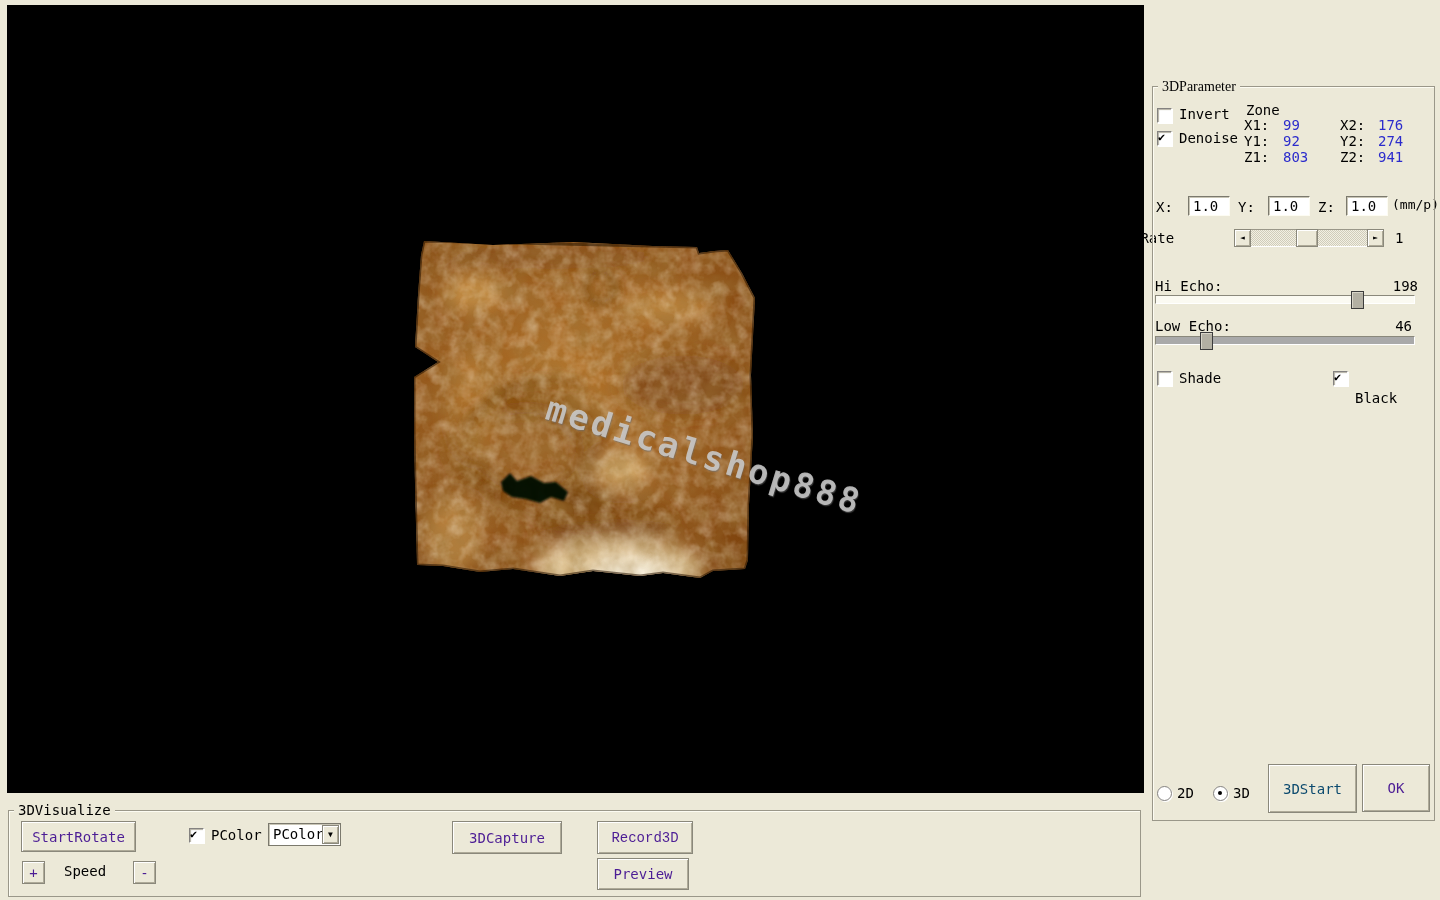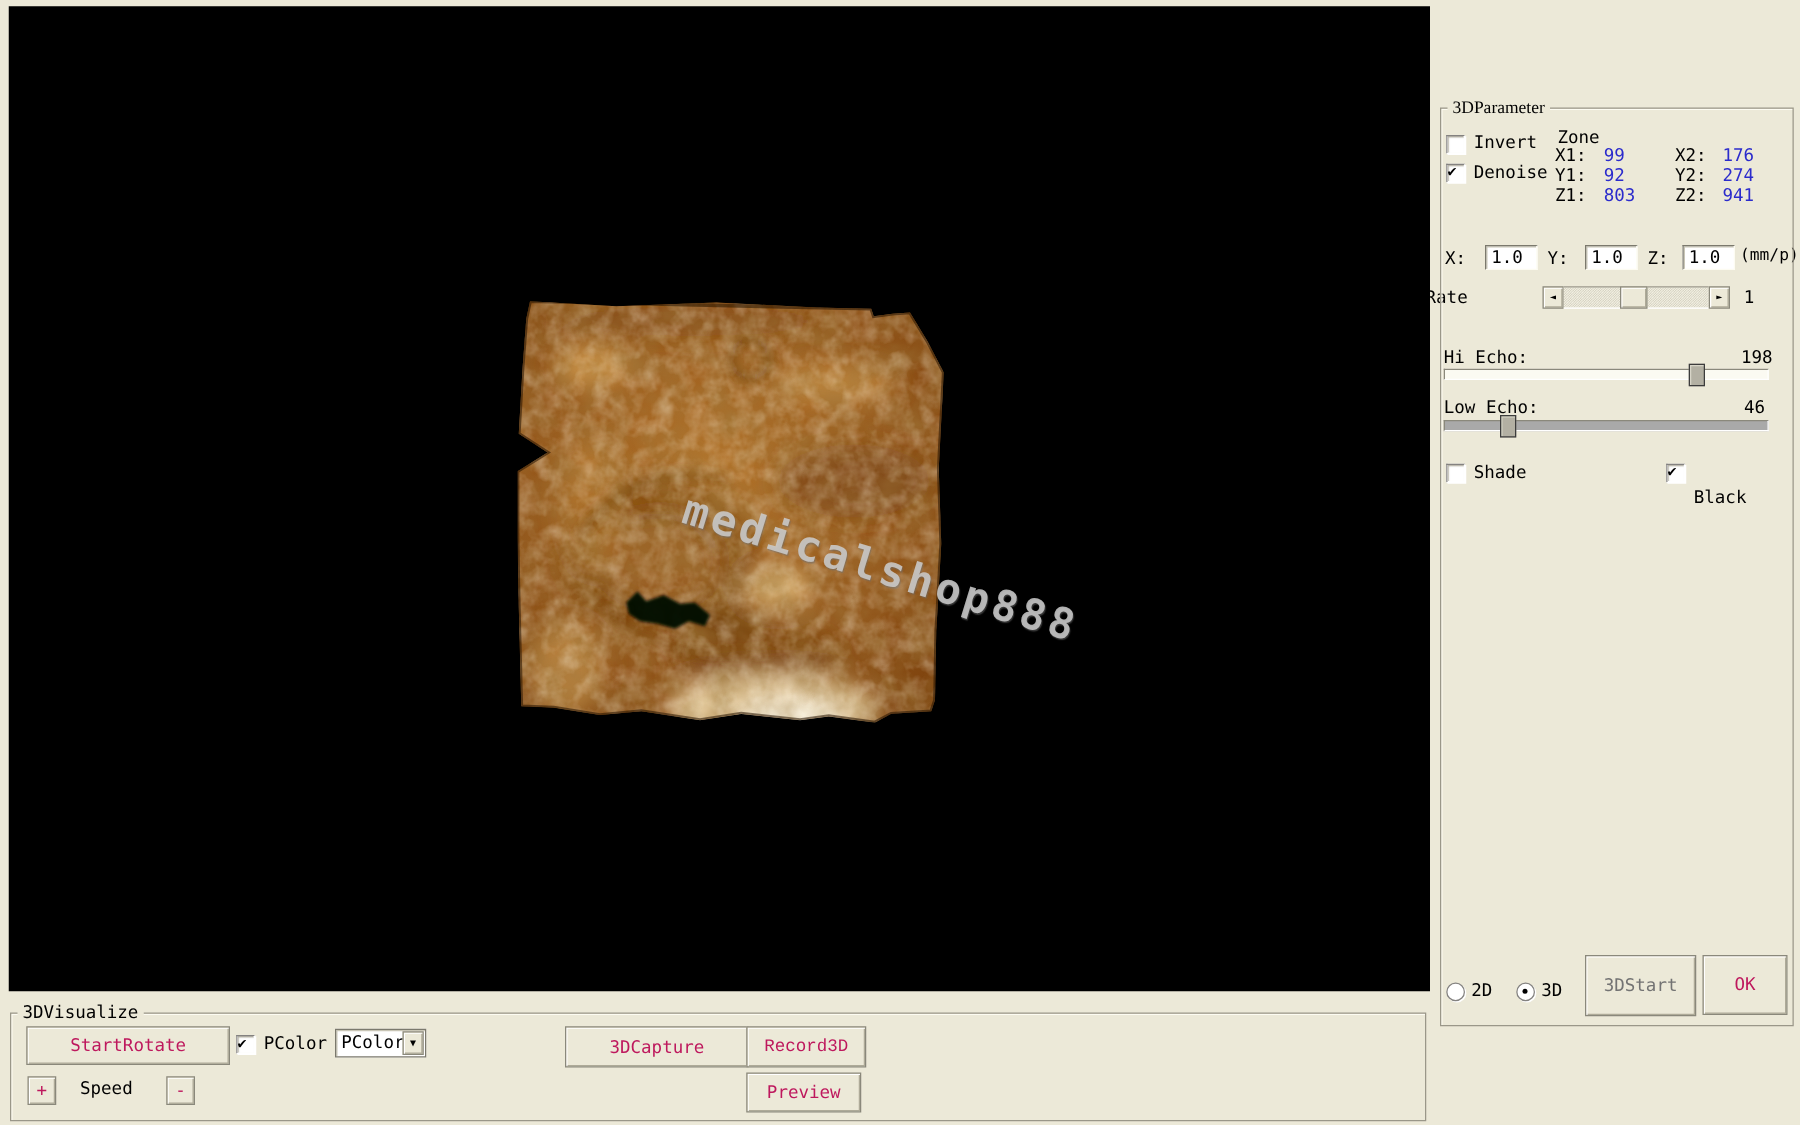--- a/index.html
+++ b/index.html
@@ -12,22 +12,22 @@
              font-family:"DejaVu Sans Mono",monospace;font-weight:bold;font-size:34px;letter-spacing:3px;
              color:rgba(206,206,206,0.85);transform:rotate(17deg);transform-origin:0 0;
              text-shadow:1px 1px 1px rgba(110,110,110,0.55);white-space:nowrap;pointer-events:none;}
   .lbl{position:absolute;line-height:16px;white-space:nowrap;}
   .val-blue{color:#2b2bcc;}
   .groupbox{position:absolute;border:1px solid #9a9789;box-shadow:inset 1px 1px 0 #fdfcf2;z-index:4;}
   .grouplabel{position:absolute;background:#ece9d8;padding:0 4px;line-height:15px;z-index:5;}
   .btn{position:absolute;background:#ece9d8;border:1px solid #8a887b;
        box-shadow:inset 1px 1px 0 #ffffff, inset -1px -1px 0 #aeaa98;
        display:flex;align-items:center;justify-content:center;cursor:pointer;z-index:6;
-       font-family:inherit;font-size:14px;color:#be185d;}
-  .btn.disabled{color:#737373;}
+       font-family:inherit;font-size:14px;color:#4c1d95;}
+  .btn.disabled{color:#0c4a6e;}
   .cb{position:absolute;width:13px;height:13px;background:#fff;z-index:6;
       border:1px solid #848280;border-bottom-color:#fff;border-right-color:#fff;
       box-shadow:1px 1px 0 #fff, inset 1px 1px 1px #b5b2a5;}
   .cb .check{position:absolute;left:0px;top:-2px;font-size:12px;color:#000;}
   .radio{position:absolute;width:13px;height:13px;background:#fff;border-radius:50%;
          border:1px solid #848280;box-shadow:1px 1px 0 #fff;z-index:6;}
   .radio .dot{position:absolute;left:4px;top:4px;width:4px;height:4px;border-radius:50%;background:#000;}
   .tinput{position:absolute;background:#fff;border:1px solid #7b796d;border-bottom-color:#fdfcf2;border-right-color:#fdfcf2;
           box-shadow:inset 1px 1px 0 #c9c6b6;font:14px "DejaVu Sans Mono",monospace;
           padding:1px 4px;box-sizing:border-box;z-index:6;}
@@ -188,32 +188,32 @@
   <div class="radio" style="left:1213px;top:786px;">
     <span class="dot"></span>
   </div>
   <div class="lbl" style="left:1233px;top:785px;">3D</div>
   <button class="btn disabled" style="left:1268px;top:764px;width:89px;height:49px;">3DStart</button>
   <button class="btn" style="left:1362px;top:764px;width:68px;height:48px;">OK</button>
 
   <div class="groupbox" style="left:8px;top:810px;width:1131px;height:85px;"></div>
   <div class="grouplabel" style="left:14px;top:803px;">3DVisualize</div>
 
-  <button class="btn" style="left:21px;top:821px;width:163px;height:31px;">StartRotate</button>
+  <button class="btn" style="left:21px;top:821px;width:115px;height:31px;">StartRotate</button>
   <button class="btn" style="left:22px;top:861px;width:23px;height:23px;">+</button>
   <div class="lbl" style="left:64px;top:863px;">Speed</div>
   <button class="btn" style="left:133px;top:861px;width:23px;height:23px;">-</button>
 
   <div class="cb" style="left:189px;top:828px;">
     <span class="check">✔</span>
   </div>
   <div class="lbl" style="left:211px;top:827px;">PColor</div>
 
   <div class="combo" style="left:268px;top:823px;">
     <span class="ctext">PColor</span>
     <span class="cbtn">▼</span>
   </div>
 
-  <button class="btn" style="left:452px;top:821px;width:147px;height:33px;">3DCapture</button>
+  <button class="btn" style="left:452px;top:821px;width:110px;height:33px;">3DCapture</button>
   <button class="btn" style="left:597px;top:821px;width:96px;height:33px;font-family:Liberation Mono, monospace;">Record3D</button>
   <button class="btn" style="left:597px;top:858px;width:92px;height:32px;">Preview</button>
 
 </div>
 
 </body></html>

